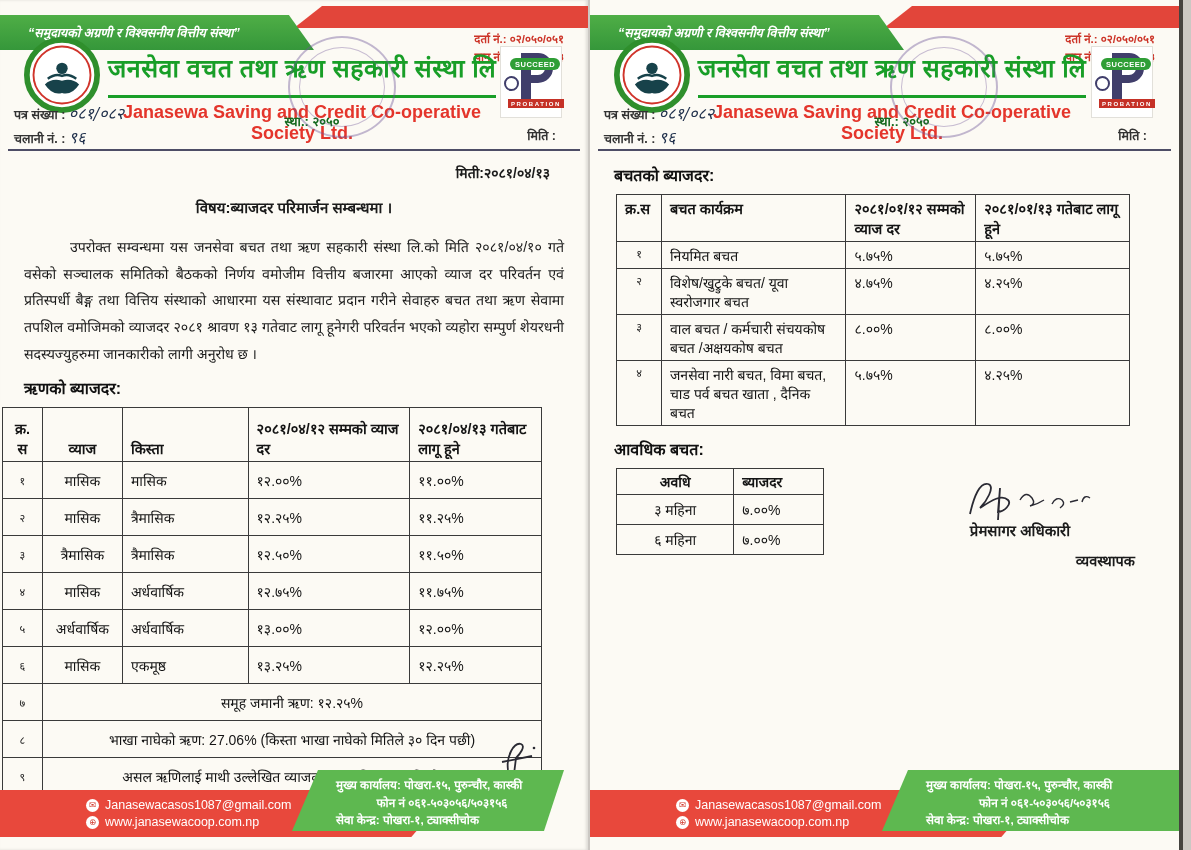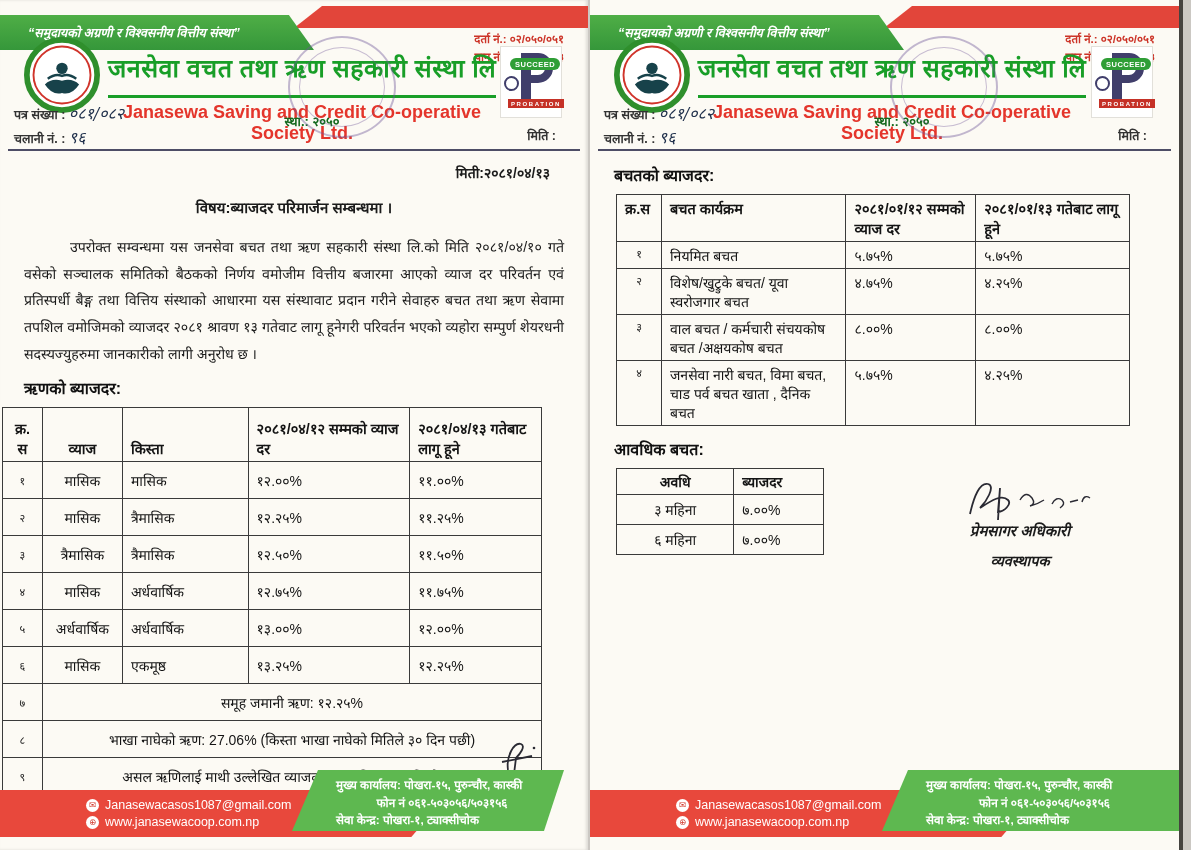--- a/index.html
+++ b/index.html
@@ -64,24 +64,24 @@
   .savings-table { width:514px; margin-left:2px; }
   .savings-table th { vertical-align:top; text-align:left; height:46px; font-size:14.5px; }
   .savings-table td { height:26px; vertical-align:top; padding-top:4px; }
   .periodic-table { width:208px; margin-left:2px; }
   .periodic-table th { text-align:left; height:26px; }
   .periodic-table th:first-child { text-align:center; }
   .periodic-table td { height:30px; }
   .periodic-table td:first-child { text-align:center; }
 
   
-  .sig-block { position:absolute; right:44px; top:478px; width:230px; text-align:center; color:#1b1b1b;font-style:italic; }
+  .sig-block { position:absolute; right:44px; top:478px; width:230px; text-align:center; color:#1b1b1b; }
   .sig-scribble { position:relative; left:30px; height:44px; }
   .sig-name { font-size:15px; font-weight:bold; margin-top:-6px; }
-  .sig-title { font-size:14.5px; font-weight:bold; margin-top:10px; }
+  .sig-title { font-size:14.5px; font-weight:bold; margin-top:10px;text-align:right; }
   .tbl-initials { position:absolute; left:494px; top:736px; width:50px; height:44px; }
 
   
   .footer-red { position:absolute; left:0; bottom:13px; width:452px; height:47px;
     background:#e8483c; clip-path:polygon(0 0,100% 0,91% 100%,0 100%);
     color:#fff; font-size:12.5px; display:flex; flex-direction:column; justify-content:center;
     gap:3px; padding-left:86px; box-sizing:border-box; z-index:1; }
   .footer-line { display:flex; align-items:center; gap:6px; }
   .ficon { width:13px; height:13px; border-radius:50%; background:#fff; color:#d23b2f;
     font-size:8.5px; display:inline-flex; align-items:center; justify-content:center; flex:0 0 auto; }

